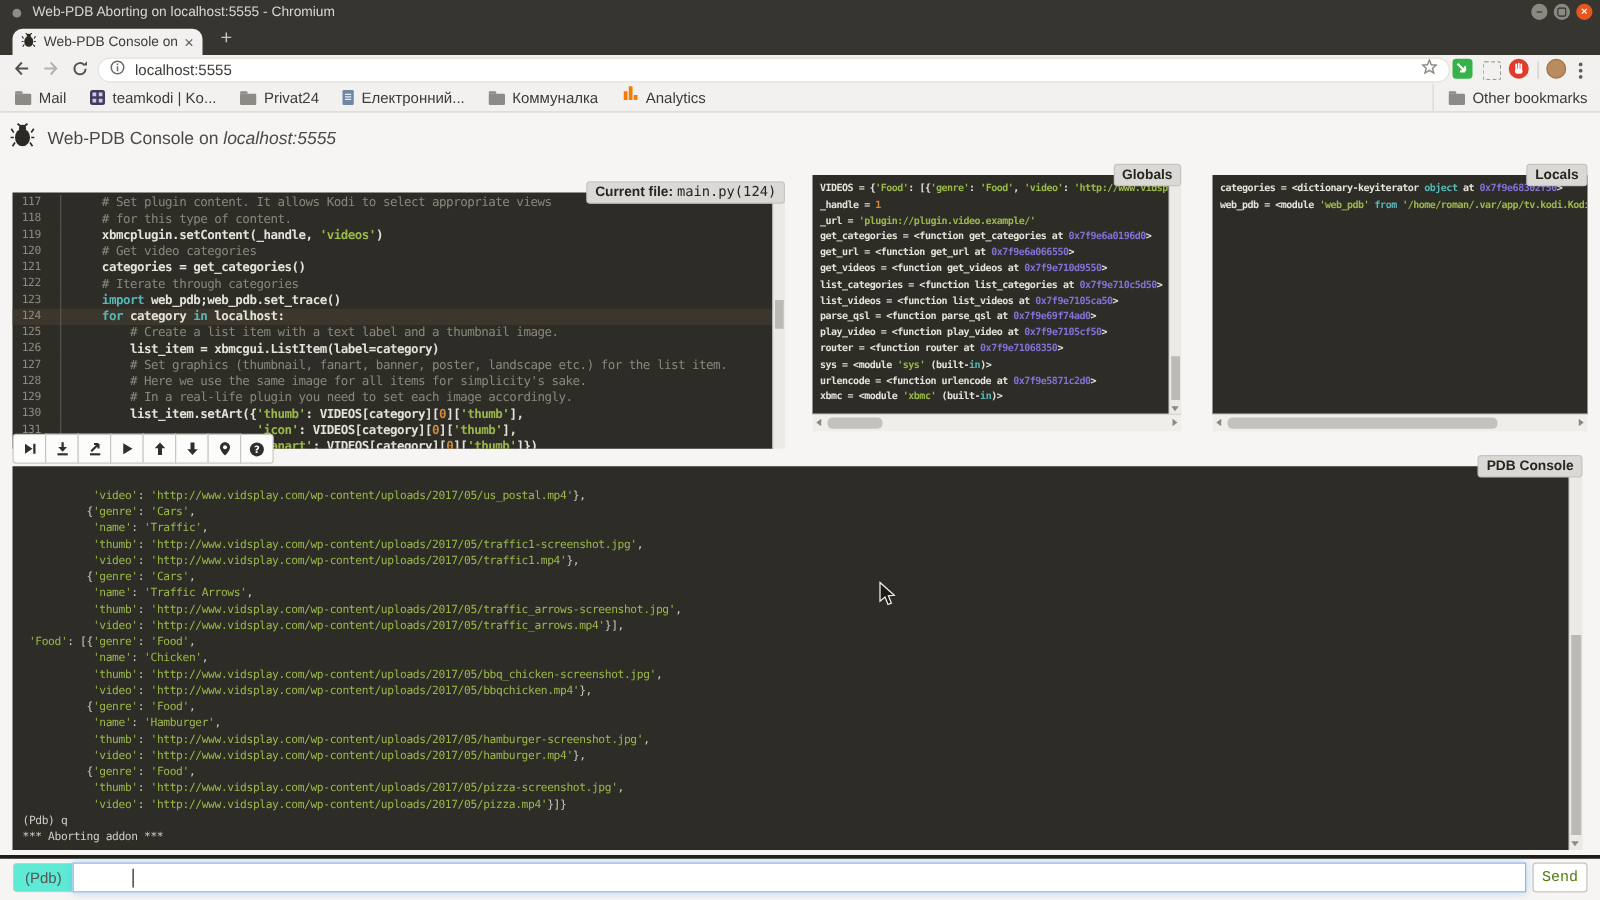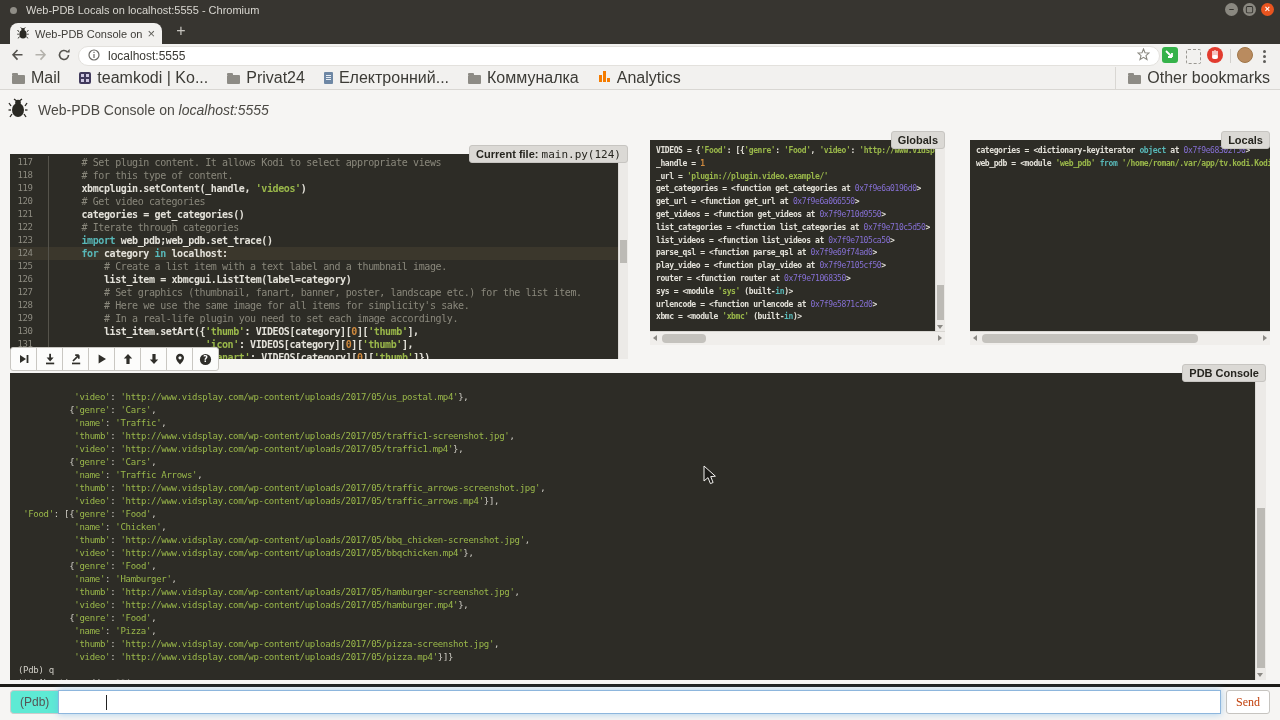--- a/index.html
+++ b/index.html
@@ -27,21 +27,21 @@
   .ext-green svg{display:block;margin:3px auto 0}
   .ext-dashed{left:1186px;width:13px;height:13px;border:1px dashed #9a9892;border-radius:2px;top:5px}
   .ext-red{left:1207px;width:16px;height:16px;border-radius:50%;background:#e23b2e}
   .ext-sep{left:1230px;width:1px;height:14px;background:#d2d0cc;top:5px;position:absolute}
   .avatar{left:1237px;width:16px;height:16px;border-radius:50%;background:#b98b5f;border:1px solid #a07648;box-sizing:border-box}
   .menu-dots{left:1262px;top:4px;width:4px}
   .menu-dots i{display:block;width:3px;height:3px;border-radius:50%;background:#5f5e5a;margin:2px auto}
   
   .bookmarks{position:absolute;top:67px;left:0;right:0;height:23px;background:#f2f1ef;border-bottom:1px solid #d9d7d3;display:flex;align-items:center;padding-left:12px;box-sizing:border-box}
   .bm{display:flex;align-items:center;margin-right:19px}
-  .bm-label{font-size:16px;color:#3c3b36;margin-left:6px;white-space:nowrap}
+  .bm-label{font-size:12px;color:#3c3b36;margin-left:6px;white-space:nowrap}
   .other-bm{position:absolute;right:10px;top:0;height:22px;display:flex;align-items:center;border-left:1px solid #d9d7d3;padding-left:12px}
   .bi{display:inline-block;position:relative}
   .bi-folder{width:13px;height:9px;background:#8d8b85;border-radius:1px;margin-top:3px}
   .bi-folder::before{content:"";position:absolute;top:-2px;left:0;width:6px;height:2px;background:#8d8b85;border-radius:1px 1px 0 0}
   .bi-kodi{width:12px;height:12px;background:#413a5c;border-radius:2px}
   .bi-kodi::before{content:"";position:absolute;left:2px;top:2px;width:3px;height:3px;background:#cfc9e2;box-shadow:5px 0 #cfc9e2,0 5px #cfc9e2,5px 5px #cfc9e2}
   .bi-doc{width:9px;height:12px;background:#6e87a4;border-radius:1px}
   .bi-doc::before{content:"";position:absolute;left:2px;top:3px;width:5px;height:1px;background:#e8eef4;box-shadow:0 2px #e8eef4,0 4px #e8eef4}
   .bi-chart{width:3px;height:7px;background:#f57c00;margin:0 9px 0 1px;align-self:flex-end;margin-bottom:5px}
   .bi-chart::before{content:"";position:absolute;left:4px;bottom:0;width:3px;height:11px;background:#f57c00}
@@ -65,21 +65,21 @@
   .console-wrap .pbody{right:10px}
   
   .code-lines{padding-top:2px}
   .code-line{display:flex;height:13px;line-height:13px;font-family:"DejaVu Sans Mono",monospace;font-size:10px;letter-spacing:-0.4px;white-space:pre}
   .code-line.current{background:#3b372c}
   .ln{width:30px;min-width:30px;text-align:center;padding-right:8px;color:#8d8b81;font-size:9px;border-right:1px solid #55534b;margin-right:10px}
   .t-p{color:#e4e2da;font-weight:bold}
   .t-s{color:var(--string,#9ab84a);font-weight:bold}
   .t-k{color:var(--keyword,#58b8b8);font-weight:bold}
   .t-n{color:var(--number,#d08a3e);font-weight:bold}
-  .t-a{color:var(--address,#8670d5);font-weight:normal}
+  .t-a{color:var(--address,#8670d5);font-weight:bold}
   .t-c{color:var(--comment,#8a887c)}
   
   .var-lines{padding:5px 0 0 6px}
   .var-line{height:12.8px;line-height:12.8px;font-family:"DejaVu Sans Mono",monospace;font-size:8px;letter-spacing:-0.4px;white-space:pre}
   
   .con-lines{padding:18px 0 0 8px}
   .con-line{height:13px;line-height:13px;font-family:"DejaVu Sans Mono",monospace;font-size:9px;letter-spacing:-0.3px;white-space:pre;color:var(--context,#cfcdc5)}
   .con-line .con-s{font-weight:normal}
   
   .vsb{position:absolute;top:0;right:0;bottom:0;width:9px;background:#eceae7;border-left:1px solid #dcdad6}
@@ -96,29 +96,29 @@
   .dbtn{width:27px;height:24px;background:#fcfcfb;border:1px solid #c9c7c2;margin-left:-1px;display:flex;align-items:center;justify-content:center;padding:0;box-sizing:border-box}
   .dbtn:first-child{border-radius:3px 0 0 3px;margin-left:0}
   .dbtn:last-child{border-radius:0 3px 3px 0}
   
   .rule{position:absolute;left:0;top:684px;right:0;height:3px;background:#1d1c18}
   .footer{position:absolute;left:10px;right:10px;top:690px;height:24px;display:flex}
   .addon{background:#5eead4;border:1px solid #ccc;border-right:none;border-radius:4px 0 0 4px;color:#555;font-size:12px;line-height:22px;padding:0 9px;white-space:nowrap}
   .cmd{flex:1;position:relative;border:1px solid #8db6dd;box-shadow:0 0 7px rgba(102,175,233,.55);background:#fff}
   .cmd input{position:absolute;left:0;top:0;width:100%;height:100%;border:none;outline:none;font-size:12px;padding:0 0 0 6px;box-sizing:border-box;background:transparent;font-family:"Liberation Sans",sans-serif}
   .caret{position:absolute;left:47px;top:4px;width:1px;height:15px;background:#222}
-  .send{margin-left:5px;width:44px;background:#fff;border:1px solid #c6c4c0;border-radius:3px;color:#c2410c;font-size:12px;font-family:Liberation Serif, serif}
+  .send{margin-left:5px;width:44px;background:#fff;border:1px solid #c6c4c0;border-radius:3px;color:#4d7c0f;font-size:12px;font-family:Liberation Mono, monospace}
   .cursor{position:absolute;left:703px;top:465px;z-index:9}
 </style>
 </head>
 <body>
 
 <div class="titlebar">
   <span class="win-dot"></span>
-  <span class="win-title">Web-PDB Locals on localhost:5555 - Chromium</span>
+  <span class="win-title">Web-PDB Aborting on localhost:5555 - Chromium</span>
   <div class="win-controls">
     <span class="wc">–</span>
     <span class="wc">▢</span>
     <span class="wc wc-close">×</span>
   </div>
 </div>
 
 <div class="tabstrip">
   <div class="tab">
     <span><svg width="12" height="12" viewBox="0 0 20 20">
@@ -374,21 +374,20 @@
         <div class="con-line"><span>           </span><span class="t-s con-s">'video'</span><span>: </span><span class="t-s con-s">'http://www.vidsplay.com/wp-content/uploads/2017/05/traffic_arrows.mp4'</span><span>}],</span></div>
         <div class="con-line"><span> </span><span class="t-s con-s">'Food'</span><span>: [{</span><span class="t-s con-s">'genre'</span><span>: </span><span class="t-s con-s">'Food'</span><span>,</span></div>
         <div class="con-line"><span>           </span><span class="t-s con-s">'name'</span><span>: </span><span class="t-s con-s">'Chicken'</span><span>,</span></div>
         <div class="con-line"><span>           </span><span class="t-s con-s">'thumb'</span><span>: </span><span class="t-s con-s">'http://www.vidsplay.com/wp-content/uploads/2017/05/bbq_chicken-screenshot.jpg'</span><span>,</span></div>
         <div class="con-line"><span>           </span><span class="t-s con-s">'video'</span><span>: </span><span class="t-s con-s">'http://www.vidsplay.com/wp-content/uploads/2017/05/bbqchicken.mp4'</span><span>},</span></div>
         <div class="con-line"><span>          {</span><span class="t-s con-s">'genre'</span><span>: </span><span class="t-s con-s">'Food'</span><span>,</span></div>
         <div class="con-line"><span>           </span><span class="t-s con-s">'name'</span><span>: </span><span class="t-s con-s">'Hamburger'</span><span>,</span></div>
         <div class="con-line"><span>           </span><span class="t-s con-s">'thumb'</span><span>: </span><span class="t-s con-s">'http://www.vidsplay.com/wp-content/uploads/2017/05/hamburger-screenshot.jpg'</span><span>,</span></div>
         <div class="con-line"><span>           </span><span class="t-s con-s">'video'</span><span>: </span><span class="t-s con-s">'http://www.vidsplay.com/wp-content/uploads/2017/05/hamburger.mp4'</span><span>},</span></div>
         <div class="con-line"><span>          {</span><span class="t-s con-s">'genre'</span><span>: </span><span class="t-s con-s">'Food'</span><span>,</span></div>
-        <div class="con-line"><span>           </span><span class="t-s con-s">'name'</span><span>: </span><span class="t-s con-s">'Pizza'</span><span>,</span></div>
         <div class="con-line"><span>           </span><span class="t-s con-s">'thumb'</span><span>: </span><span class="t-s con-s">'http://www.vidsplay.com/wp-content/uploads/2017/05/pizza-screenshot.jpg'</span><span>,</span></div>
         <div class="con-line"><span>           </span><span class="t-s con-s">'video'</span><span>: </span><span class="t-s con-s">'http://www.vidsplay.com/wp-content/uploads/2017/05/pizza.mp4'</span><span>}]}</span></div>
         <div class="con-line"><span>(Pdb) q</span></div>
         <div class="con-line"><span>*** Aborting addon ***</span></div>
       </div>
     </div>
   <div class="vsb" style="width:10px">
       <span class="tri-u"></span>
       <div class="vth" style="top:44%;bottom:12px;width:8px"></div>
       <span class="tri-d"></span>

